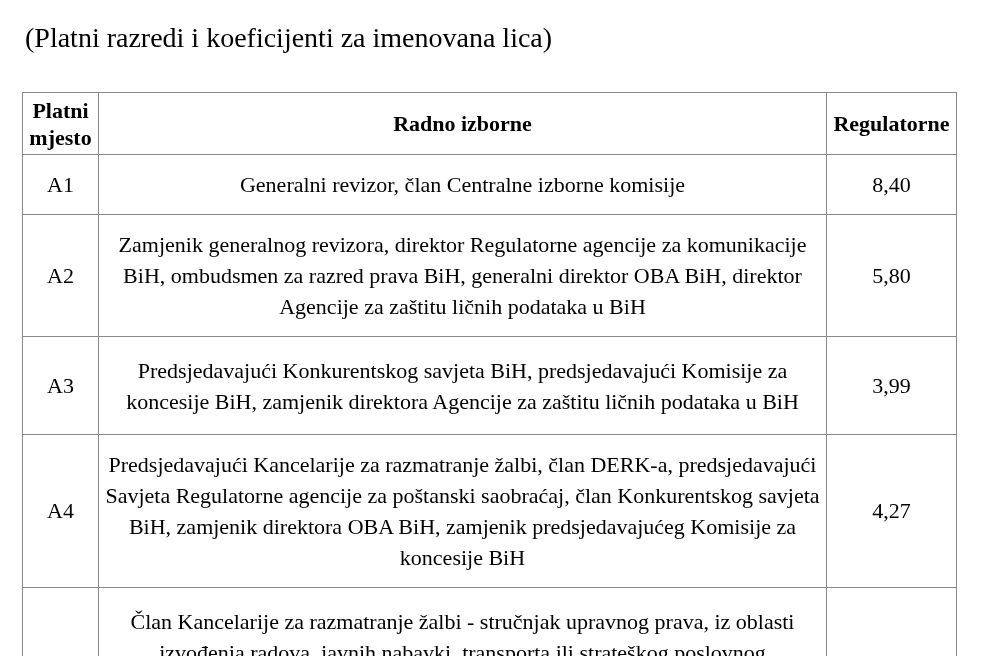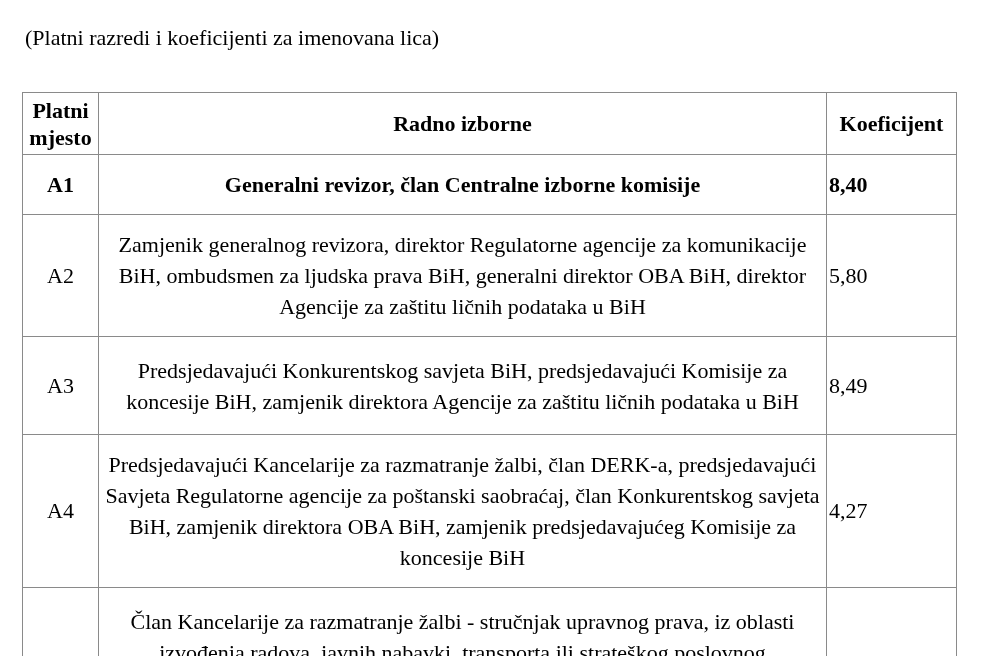--- a/index.html
+++ b/index.html
@@ -12,21 +12,21 @@
     overflow: hidden;
     background: #ffffff;
     color: #000000;
     font-family: "Liberation Serif", "DejaVu Serif", serif;
     position: relative;
   }
   .doc-title {
     position: absolute;
     left: 25px;
     top: 24px;
-    font-size: 22px;
+    font-size: 28px;
     line-height: 28px;
     white-space: nowrap;
   }
   table.pay-table {
     position: absolute;
     left: 22px;
     top: 92px;
     width: 934px;
     border-collapse: collapse;
     table-layout: fixed;
@@ -51,64 +51,64 @@
     vertical-align: middle;
     padding: 2px;
   }
   td.position {
     text-align: center;
     vertical-align: middle;
     padding: 14px 6px;
     line-height: 31px;
   }
   td.coef {
-    text-align: left;
+    text-align: center;
     vertical-align: middle;
     padding: 2px;
   }
   tr.r-header { height: 62px; }
-  tr.r0 { height: 36px; font-weight: bold; }
+  tr.r0 { height: 36px; }
   tr.r1 { height: 95px; }
   tr.r2 { height: 98px; }
   tr.r3 { height: 124px; }
   tr.r4 { height: 161px; }
 </style>
 </head>
 <body>
 
 <div class="doc-title">(Platni razredi i koeficijenti za imenovana lica)</div>
 
 <table class="pay-table">
   <colgroup>
     <col class="c1">
     <col class="c2">
     <col class="c3">
   </colgroup>
   <thead>
     <tr class="r-header">
       <th>Platni mjesto</th>
       <th>Radno izborne</th>
-      <th>Koeficijent</th>
+      <th>Regulatorne</th>
     </tr>
   </thead>
   <tbody>
     <tr class="r0">
       <td class="grade">A1</td>
       <td class="position">Generalni revizor, član Centralne izborne komisije</td>
       <td class="coef">8,40</td>
     </tr>
     <tr class="r1">
       <td class="grade">A2</td>
-      <td class="position">Zamjenik generalnog revizora, direktor Regulatorne agencije za komunikacije BiH, ombudsmen za ljudska prava BiH, generalni direktor OBA BiH, direktor Agencije za zaštitu ličnih podataka u BiH</td>
+      <td class="position">Zamjenik generalnog revizora, direktor Regulatorne agencije za komunikacije BiH, ombudsmen za razred prava BiH, generalni direktor OBA BiH, direktor Agencije za zaštitu ličnih podataka u BiH</td>
       <td class="coef">5,80</td>
     </tr>
     <tr class="r2">
       <td class="grade">A3</td>
       <td class="position">Predsjedavajući Konkurentskog savjeta BiH, predsjedavajući Komisije za koncesije BiH, zamjenik direktora Agencije za zaštitu ličnih podataka u BiH</td>
-      <td class="coef">8,49</td>
+      <td class="coef">3,99</td>
     </tr>
     <tr class="r3">
       <td class="grade">A4</td>
       <td class="position">Predsjedavajući Kancelarije za razmatranje žalbi, član DERK-a, predsjedavajući Savjeta Regulatorne agencije za poštanski saobraćaj, član Konkurentskog savjeta BiH, zamjenik direktora OBA BiH, zamjenik predsjedavajućeg Komisije za koncesije BiH</td>
       <td class="coef">4,27</td>
     </tr>
     <tr class="r4">
       <td class="grade">A5</td>
       <td class="position">Član Kancelarije za razmatranje žalbi - stručnjak upravnog prava, iz oblasti izvođenja radova, javnih nabavki, transporta ili strateškog poslovnog upravljanja, član Komisije za koncesije BiH, član Savjeta Regulatorne agencije za poštanski saobraćaj BiH, glavni inspektor OBA BiH</td>
       <td class="coef">6,50</td>

